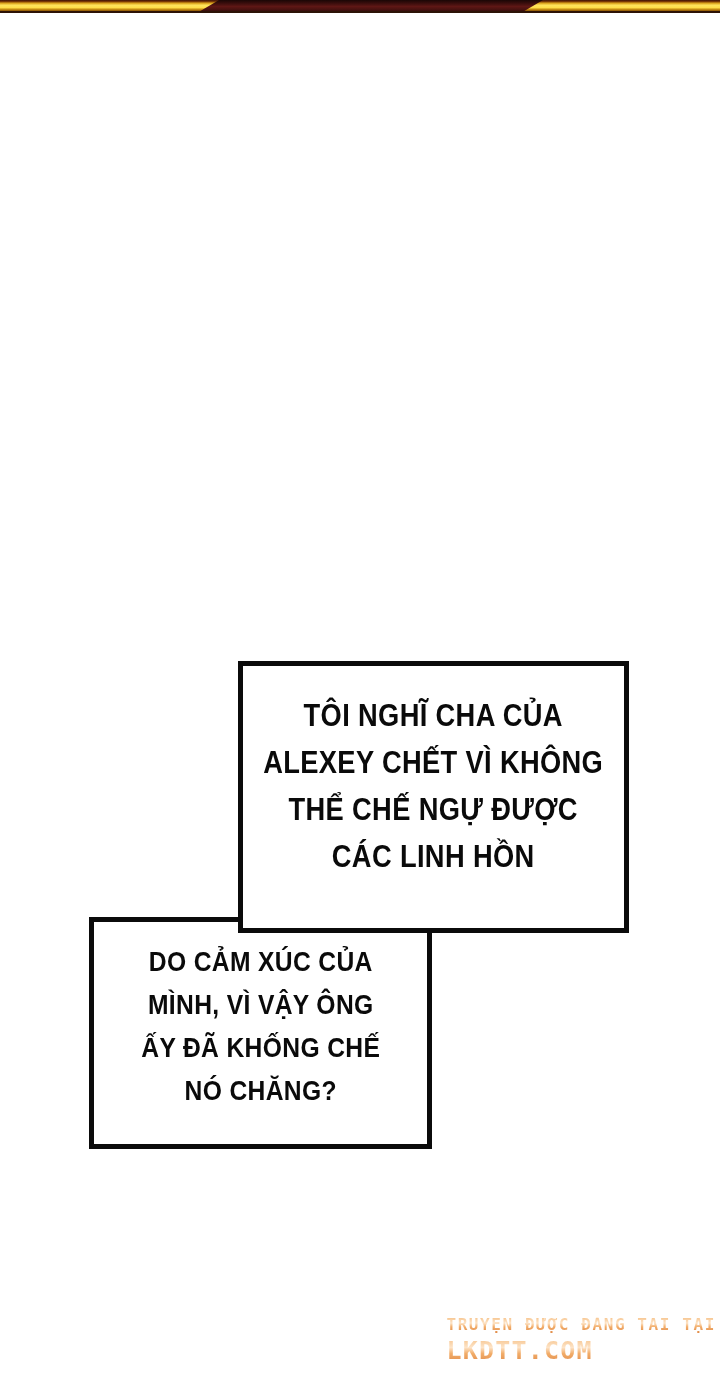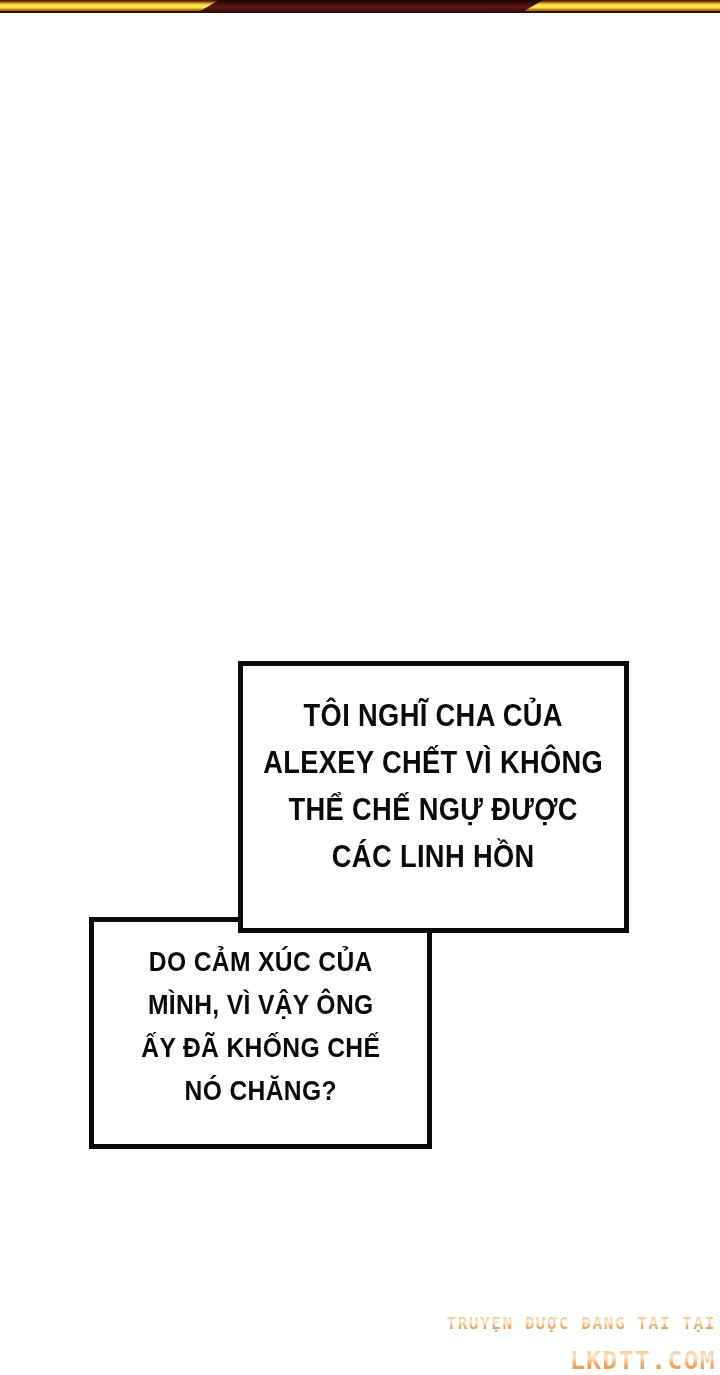--- a/index.html
+++ b/index.html
@@ -122,22 +122,22 @@
     line-height: 43px;
     letter-spacing: 0.4px;
     padding-bottom: 14px;
   }
   .bubble-line { display: block; white-space: nowrap; }
 
   
   #watermark {
     position: absolute;
     right: 4px;
-    bottom: 2px;
-    text-align: right;
+    bottom: 12px;
+    text-align: left;
     user-select: none;
     line-height: 1;
   }
   .wm-line {
     display: block;
     font-family: "DejaVu Sans Mono", "Liberation Mono", monospace;
     font-weight: 700;
     text-transform: uppercase;
     background: linear-gradient(to bottom,
         #f6c28a 0%,
@@ -149,21 +149,21 @@
     color: transparent;
     -webkit-text-fill-color: transparent;
   }
   #wm-top {
     font-size: 16px;
     letter-spacing: 1.6px;
   }
   #wm-bottom {
     font-size: 25px;
     letter-spacing: 1.2px;
-    margin-top: 16px;
+    margin-top: 5px;
   }
 </style>
 </head>
 <body>
 
 <div id="top-banner">
   <div class="banner-layer banner-gold"></div>
   <div class="banner-dark-center"></div>
   <div class="banner-base-line"></div>
 </div>

